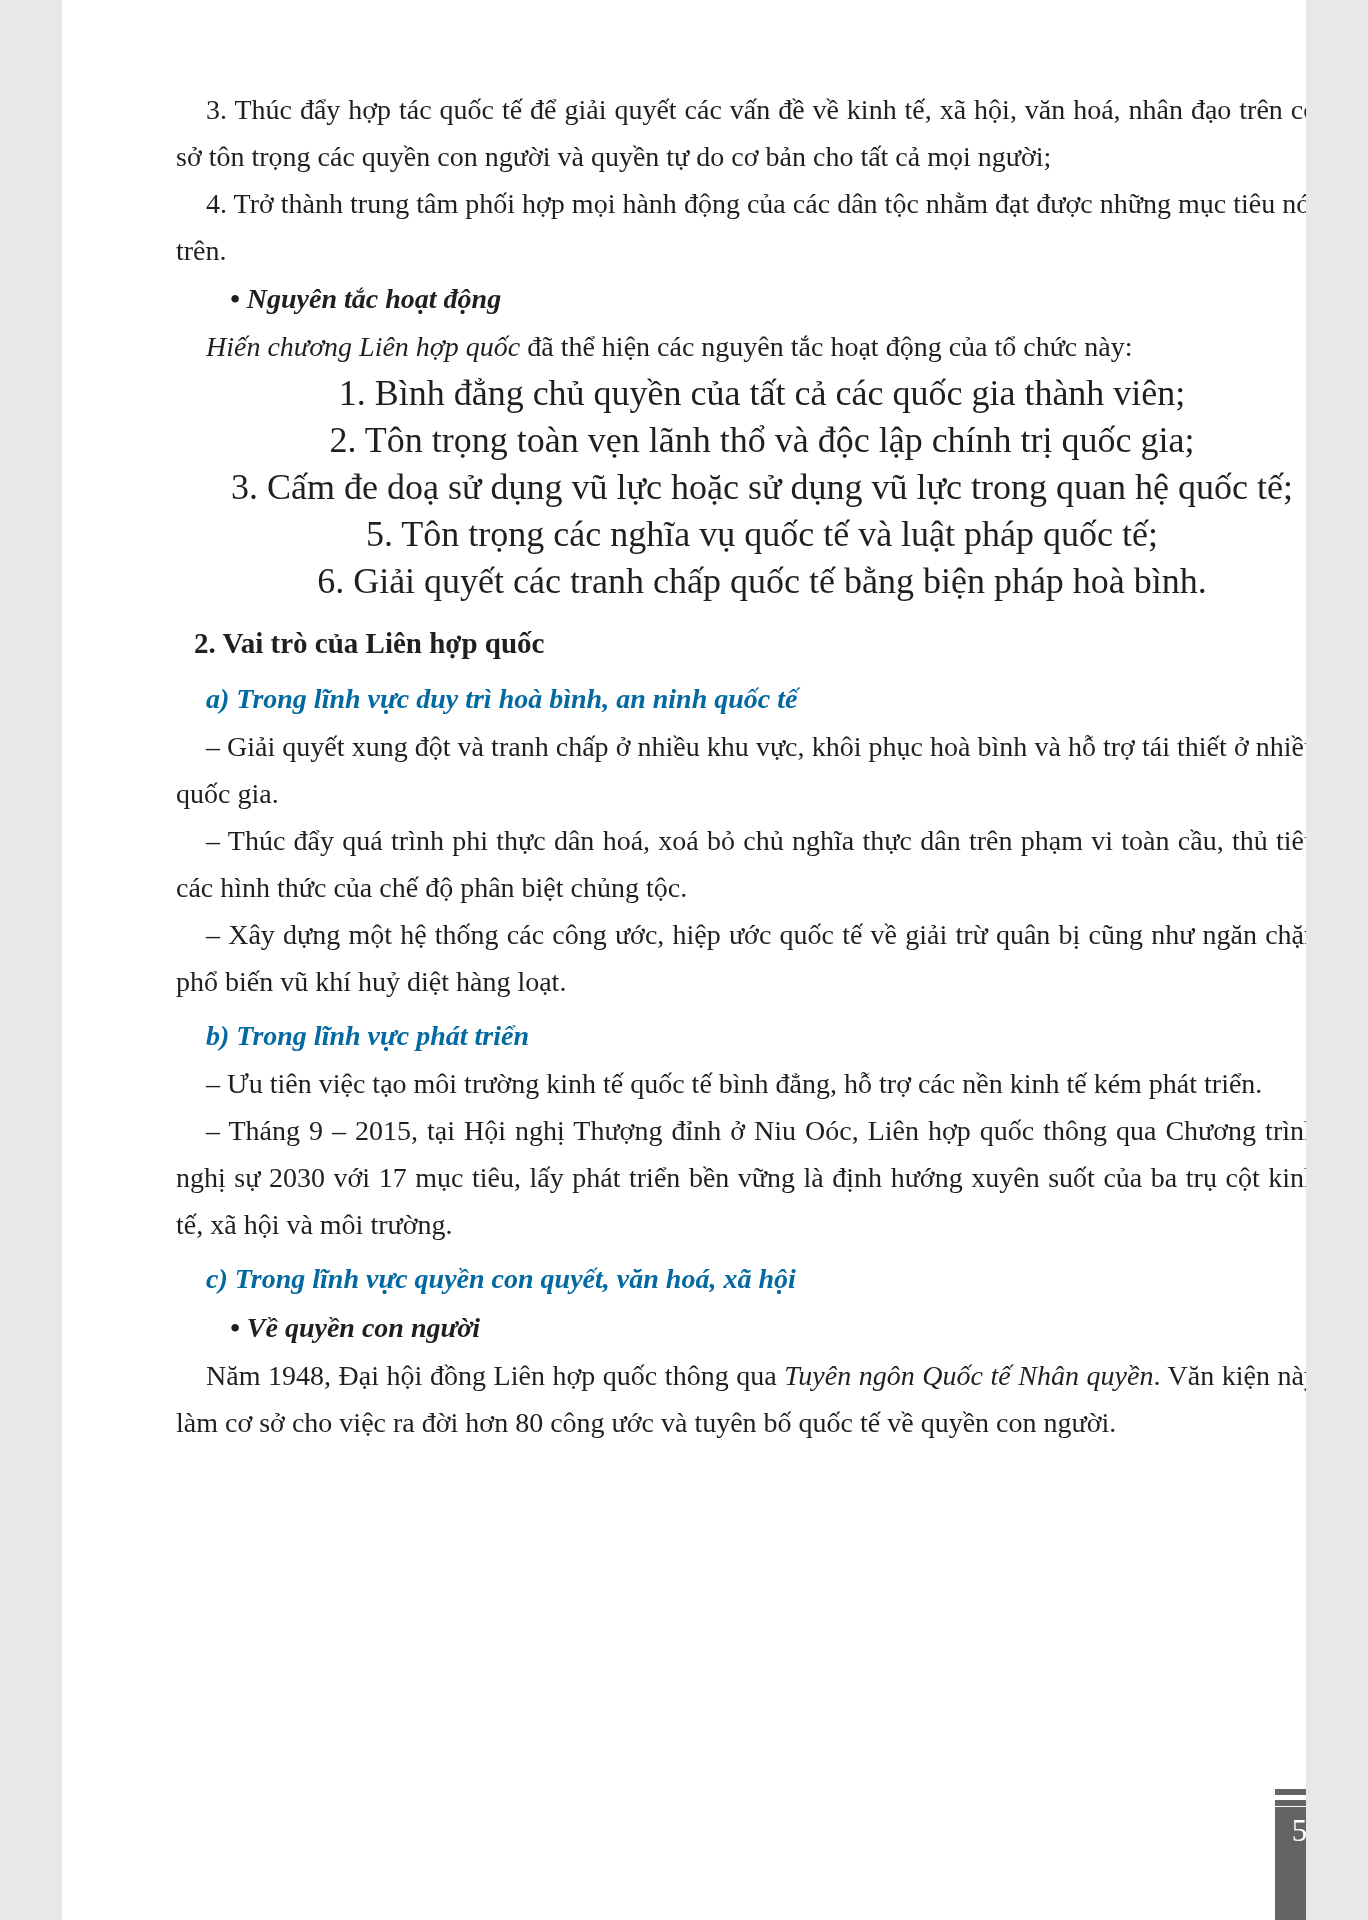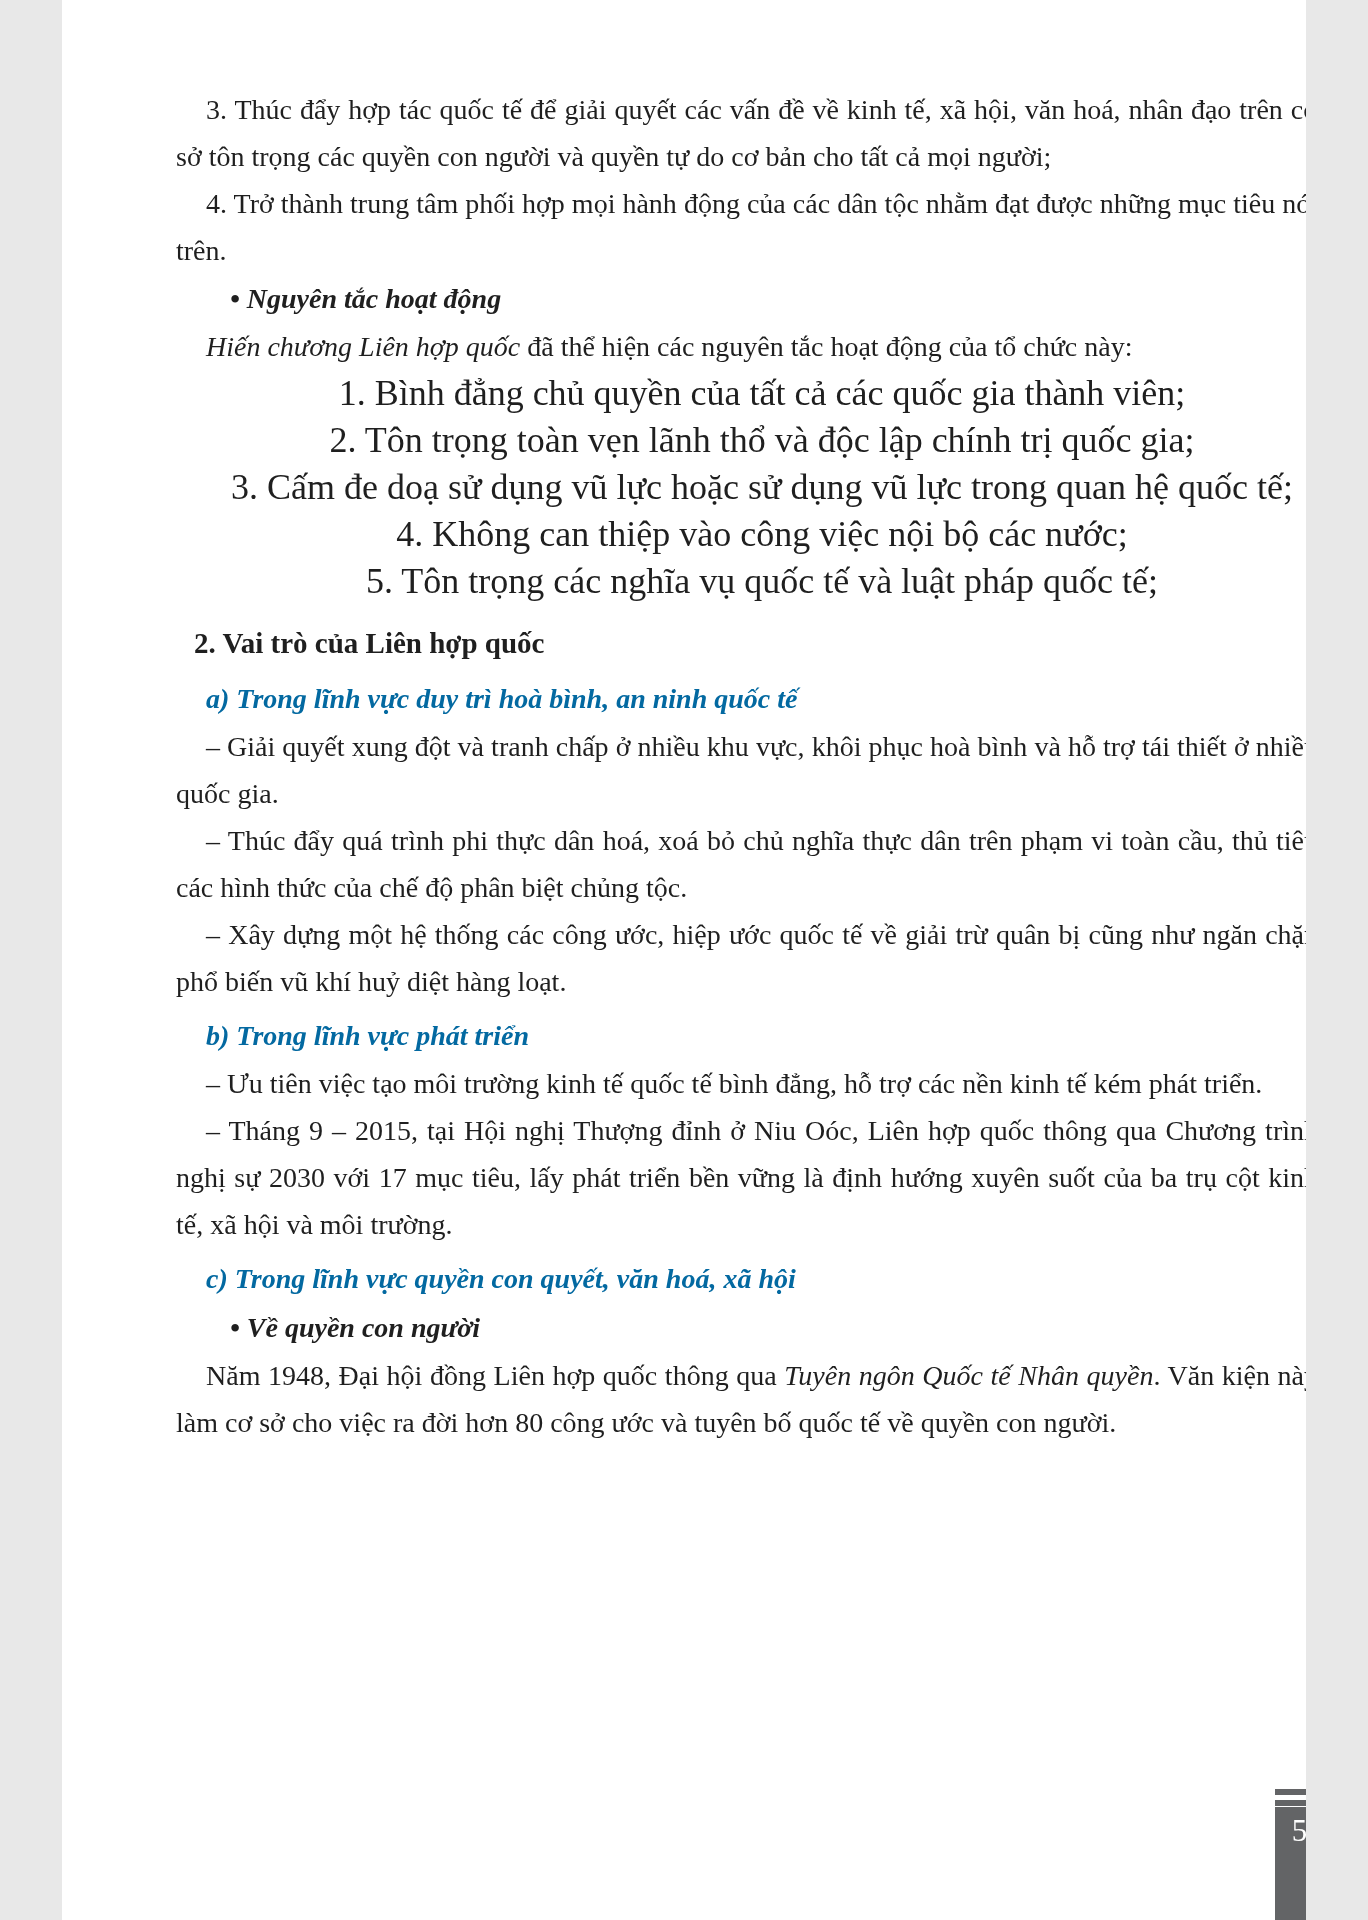--- a/index.html
+++ b/index.html
@@ -98,22 +98,22 @@
     <p class="body-par ind">3. Thúc đẩy hợp tác quốc tế để giải quyết các vấn đề về kinh tế, xã hội, văn hoá, nhân đạo trên cơ sở tôn trọng các quyền con người và quyền tự do cơ bản cho tất cả mọi người;</p>
     <p class="body-par ind">4. Trở thành trung tâm phối hợp mọi hành động của các dân tộc nhằm đạt được những mục tiêu nói trên.</p>
 
     <p class="h-bullet">• Nguyên tắc hoạt động</p>
 
     <p class="body-par ind"><span class="italic-run">Hiến chương Liên hợp quốc</span><span> đã thể hiện các nguyên tắc hoạt động của tổ chức này:</span></p>
 
     <p class="list-par">1. Bình đẳng chủ quyền của tất cả các quốc gia thành viên;</p>
     <p class="list-par">2. Tôn trọng toàn vẹn lãnh thổ và độc lập chính trị quốc gia;</p>
     <p class="list-par">3. Cấm đe doạ sử dụng vũ lực hoặc sử dụng vũ lực trong quan hệ quốc tế;</p>
-    <p class="list-par">4. Không can thiệp vào công việc nội bộ các nước;</p>
     <p class="list-par">5. Tôn trọng các nghĩa vụ quốc tế và luật pháp quốc tế;</p>
+    <p class="list-par">6. Giải quyết các tranh chấp quốc tế bằng biện pháp hoà bình.</p>
 
     <p class="h-section">2. Vai trò của Liên hợp quốc</p>
 
     <p class="h-sub">a) Trong lĩnh vực duy trì hoà bình, an ninh quốc tế</p>
     <p class="body-par ind">– Giải quyết xung đột và tranh chấp ở nhiều khu vực, khôi phục hoà bình và hỗ trợ tái thiết ở nhiều quốc gia.</p>
     <p class="body-par ind">– Thúc đẩy quá trình phi thực dân hoá, xoá bỏ chủ nghĩa thực dân trên phạm vi toàn cầu, thủ tiêu các hình thức của chế độ phân biệt chủng tộc.</p>
     <p class="body-par ind">– Xây dựng một hệ thống các công ước, hiệp ước quốc tế về giải trừ quân bị cũng như ngăn chặn phổ biến vũ khí huỷ diệt hàng loạt.</p>
 
     <p class="h-sub">b) Trong lĩnh vực phát triển</p>
     <p class="body-par ind">– Ưu tiên việc tạo môi trường kinh tế quốc tế bình đẳng, hỗ trợ các nền kinh tế kém phát triển.</p>

